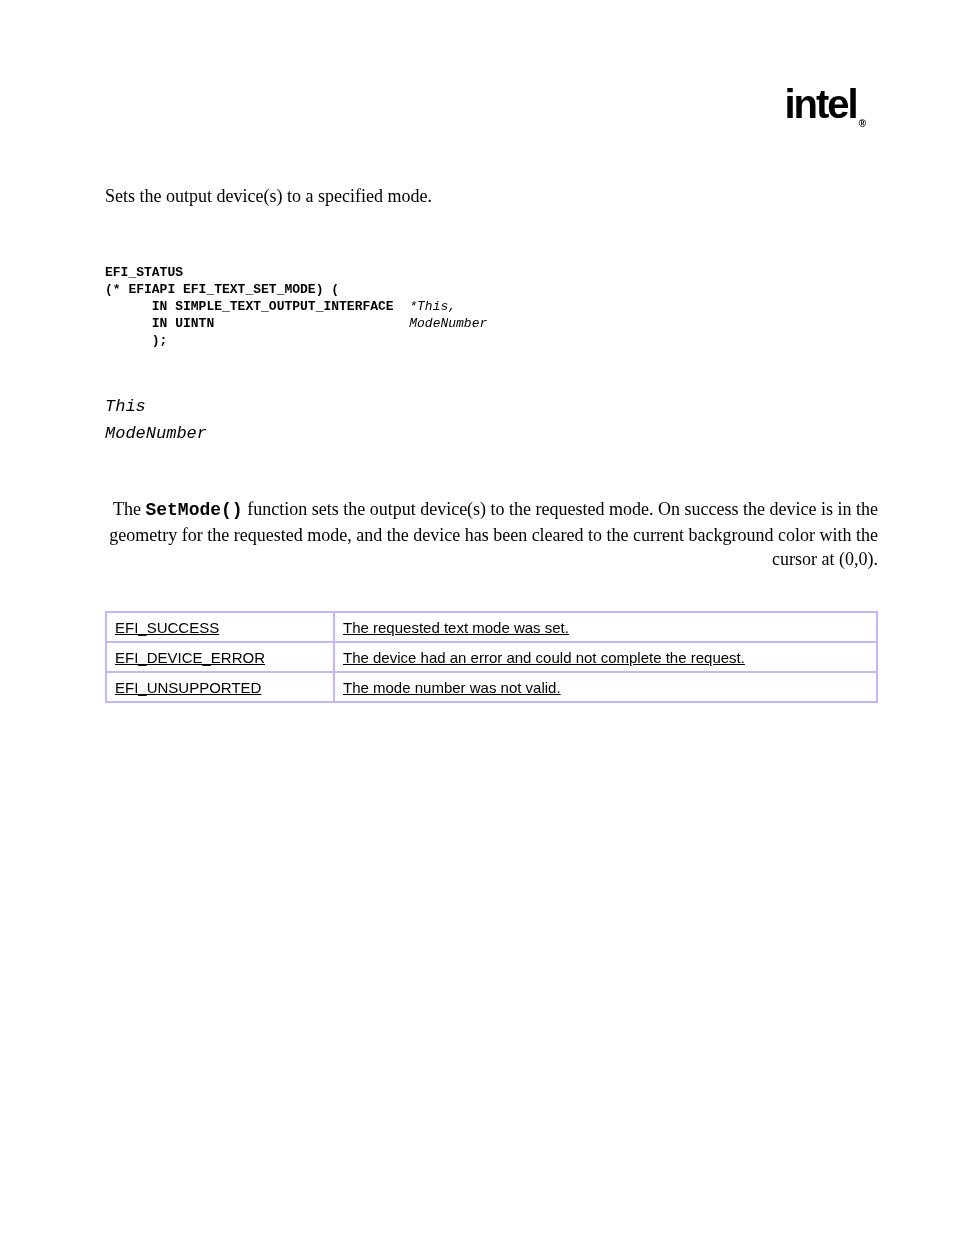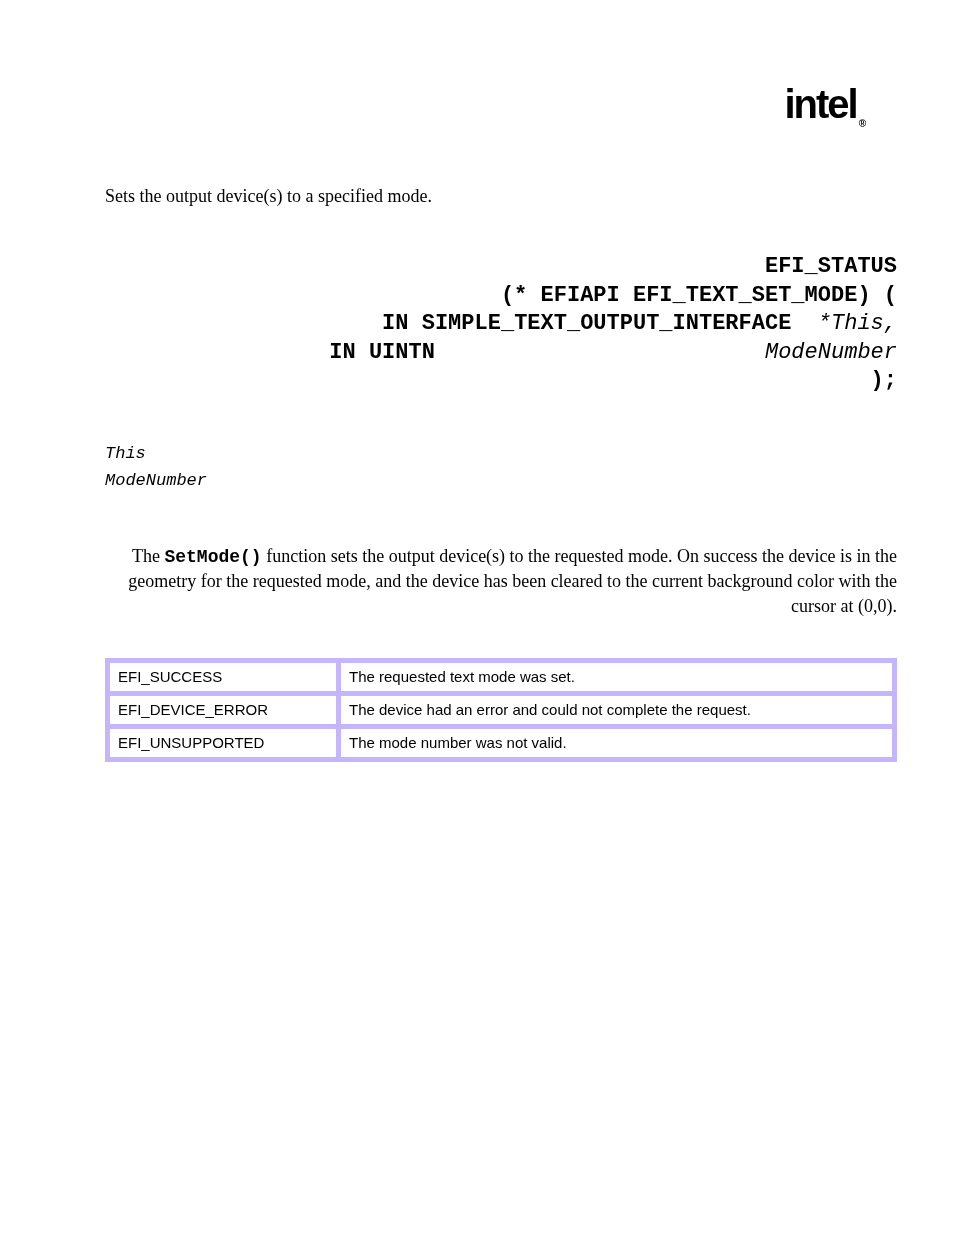--- a/index.html
+++ b/index.html
@@ -6,21 +6,21 @@
     margin: 0;
     padding: 0;
     background: #fff;
     font-family: "Times New Roman", Times, serif;
     color: #000;
   }
   .page {
     width: 954px;
     height: 1186px;
     box-sizing: border-box;
-    padding: 78px 57px 60px 105px;
+    padding: 78px 76px 60px 105px;
     position: relative;
   }
   .logo {
     position: absolute;
     top: 82px;
     right: 90px;
     font-family: Arial, Helvetica, sans-serif;
     font-weight: 700;
     font-size: 40px;
     letter-spacing: -2px;
@@ -28,26 +28,25 @@
   .logo .reg {
     font-size: 10px;
     vertical-align: sub;
     margin-left: 2px;
   }
   .summary {
     margin-top: 108px;
     font-size: 18px;
   }
   .proto {
-    margin-top: 46px;
+    margin-top: 58px;
     font-family: "Courier New", Courier, monospace;
-    font-size: 22px;
+    font-size: 13px;
     line-height: 1.3;
     white-space: pre;
-    text-align: right;
   }
   .kw { font-weight: 700; color: #000; }
   .param-italic { font-style: italic; }
   .param-list {
     margin-top: 46px;
   }
   .param-row {
     display: flex;
     align-items: flex-end;
     margin-bottom: 6px;
@@ -77,24 +76,25 @@
     text-align: right;
   }
   table.status {
     margin-top: 40px;
     border-collapse: collapse;
     width: 100%;
     font-family: Arial, Helvetica, sans-serif;
     font-size: 15px;
   }
   table.status td {
-    border: 5px solid #c4b5fd;
+    border: 2px solid #c4b5fd;
     padding: 3px 8px;
     vertical-align: middle;
     height: 22px;
+    text-decoration: underline;
   }
   table.status td:first-child {
     width: 210px;
   }
   .footer {
     position: absolute;
     bottom: 60px;
     left: 105px;
     right: 98px;
     display: flex;

